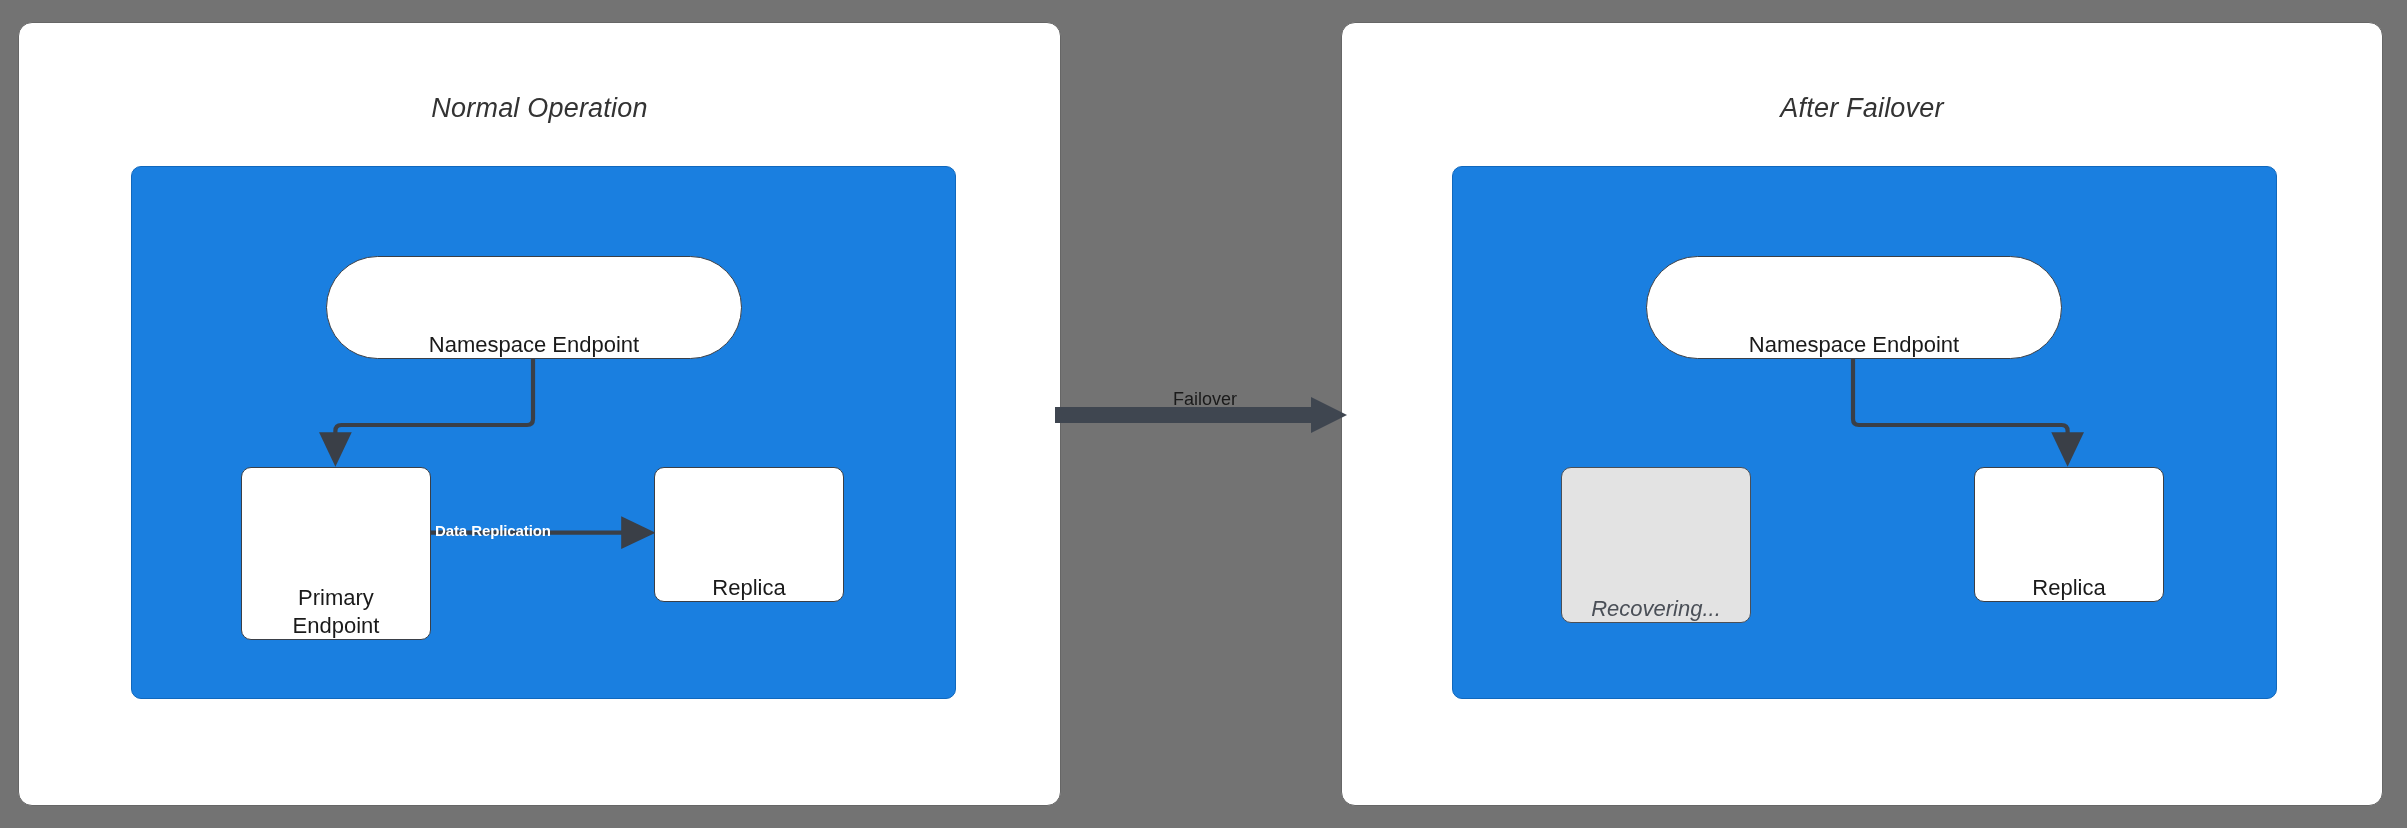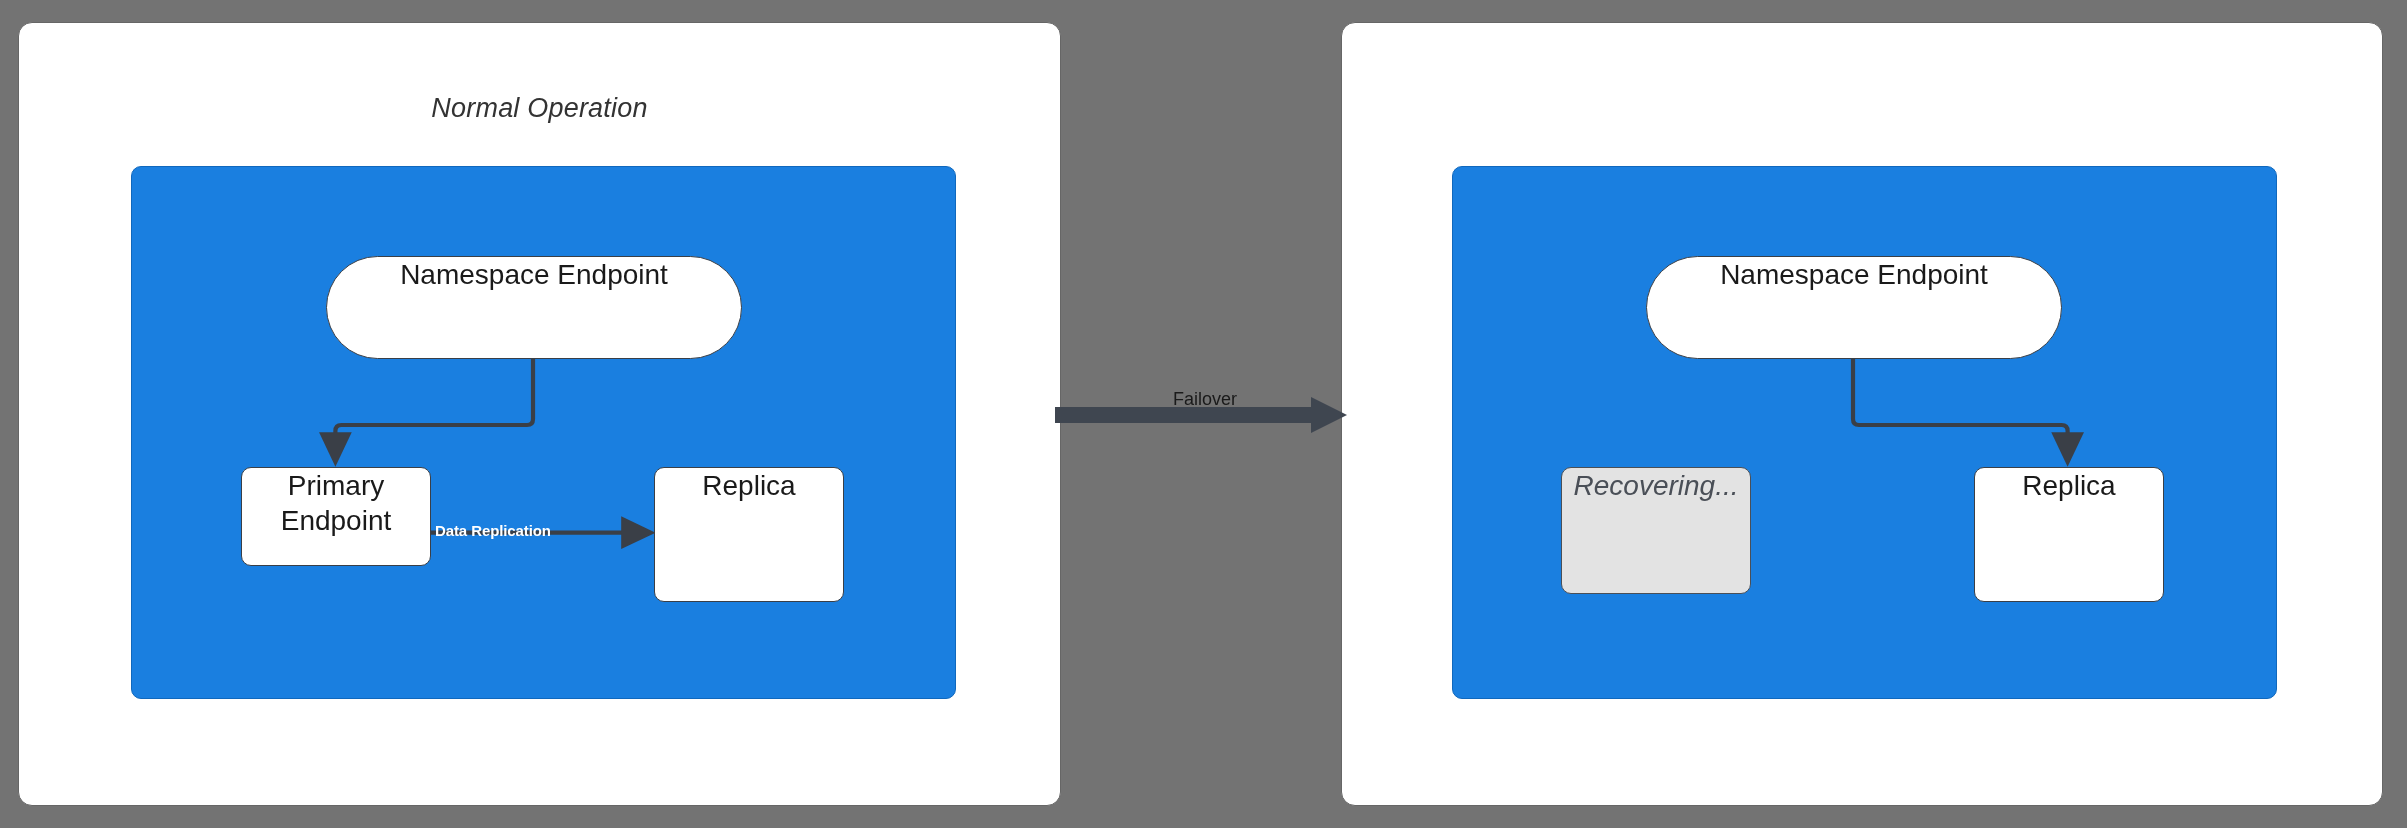--- a/index.html
+++ b/index.html
@@ -55,49 +55,49 @@
   #blue-left  { left: 112px; top: 143px; width: 825px; height: 533px; }
   #blue-right { left: 110px; top: 143px; width: 825px; height: 533px; }
 
   
   .node {
     position: absolute;
     box-sizing: border-box;
     background: #ffffff;
     border: 1.7px solid #3a3f47;
     display: flex;
-    align-items: flex-start;
+    align-items: flex-end;
     justify-content: center;
     text-align: center;
     color: #1a1a1a;
-    font-size: 28px;
+    font-size: 22px;
     line-height: 1.25;
     z-index: 4;
   }
   .node.pill {
     border-radius: 52px;
   }
   .node.rect {
     border-radius: 10px;
   }
   .node.recovering {
     background: #e3e3e3;
     border-color: #4a4f57;
     color: #4a4f57;
     font-style: italic;
   }
 
   
   #pill-left      { left: 307px; top: 233px; width: 416px; height: 103px; }
-  #node-primary   { left: 222px; top: 444px; width: 190px; height: 99px; }
+  #node-primary   { left: 222px; top: 444px; width: 190px; height: 173px; }
   #node-replica-l { left: 635px; top: 444px; width: 190px; height: 135px; }
 
   
   #pill-right     { left: 304px; top: 233px; width: 416px; height: 103px; }
-  #node-recovering{ left: 219px; top: 444px; width: 190px; height: 127px; }
+  #node-recovering{ left: 219px; top: 444px; width: 190px; height: 156px; }
   #node-replica-r { left: 632px; top: 444px; width: 190px; height: 135px; }
 
   
   .conn-svg {
     position: absolute;
     left: 0;
     top: 0;
     width: 100%;
     height: 100%;
     overflow: visible;
@@ -199,20 +199,21 @@
   <div id="failover-label">Failover</div>
 
   <div id="failover-wrap">
     <svg class="failover-svg" viewBox="0 0 295 40" preserveAspectRatio="none">
       <path d="M 0,12 L 256,12 L 256,2 L 292,20 L 256,38 L 256,28 L 0,28 z" fill="#3f4650"></path>
     </svg>
   </div>
 
   <div class="panel" id="panel-right">
 
+    <div class="panel-title">After Failover</div>
 
     <div class="blue-box" id="blue-right"></div>
 
     <svg class="conn-svg" viewBox="0 0 1042 784" preserveAspectRatio="none">
       <defs>
         <marker id="ah-right-1" markerWidth="9" markerHeight="9" refX="4.2" refY="4.5" orient="auto" markerUnits="strokeWidth">
           <path d="M0,0.6 L8.2,4.5 L0,8.4 z" fill="#3a3f47"></path>
         </marker>
       </defs>
 

